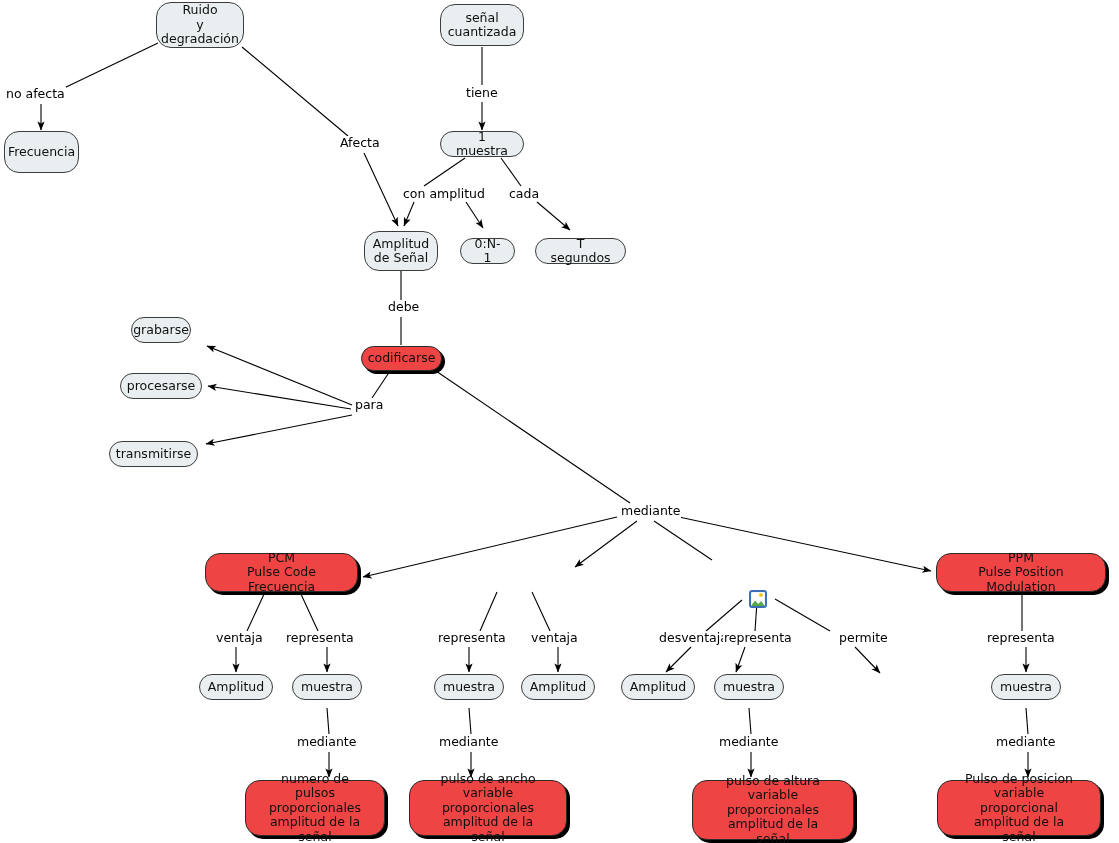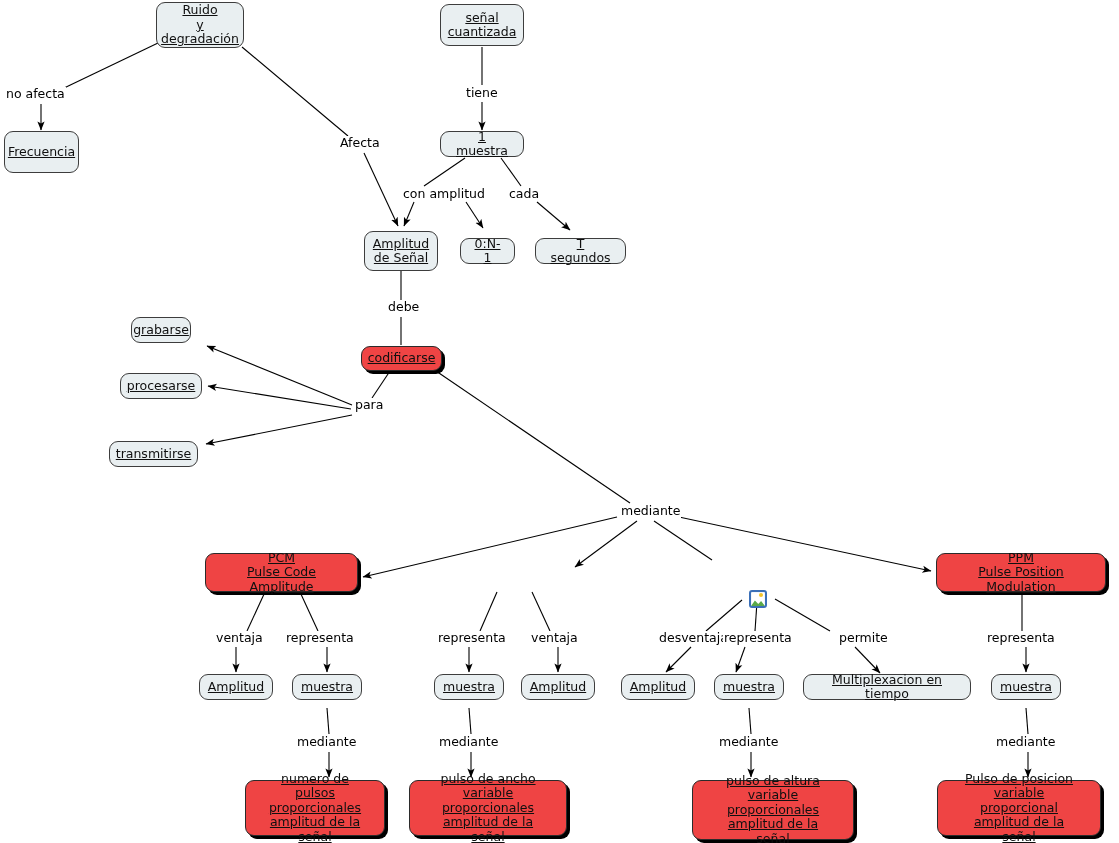--- a/index.html
+++ b/index.html
@@ -6,27 +6,26 @@
   body{font-family:"DejaVu Sans","Liberation Sans",sans-serif;}
   #canvas{position:relative;width:1119px;height:843px;background:#ffffff;overflow:hidden;}
   svg#edges{position:absolute;left:0;top:0;width:1119px;height:843px;}
 
   .node{
     position:absolute;
     box-sizing:border-box;
     display:flex;align-items:center;justify-content:center;
     text-align:center;
     border:1px solid #4a4a4a;
-    border-radius:9px;
+    border-radius:15px;
     font-size:12.5px;
     line-height:14.5px;
     color:#101010;
     white-space:pre-line;
     padding:2px 18px;
-    text-decoration:underline;
   }
   .node.blue{
     background:#e9eff1;
     border-color:#3d3d3d;
     box-shadow:0 0 0 0 transparent;
   }
   .node.orange{
     background:#ef4444;
     border-color:#2b2b2b;
     box-shadow:3px 3px 0px 0px #000000;
@@ -144,37 +143,36 @@
   <div class="node blue" style="left:460px;top:238px;width:55px;height:26px;">0:N-1</div>
   <div class="node blue" style="left:535px;top:238px;width:91px;height:26px;">T segundos</div>
 
   <div class="node orange" style="left:361px;top:346px;width:81px;height:25px;">codificarse</div>
 
   <div class="node blue" style="left:131px;top:317px;width:60px;height:26px;">grabarse</div>
   <div class="node blue" style="left:120px;top:373px;width:82px;height:26px;">procesarse</div>
   <div class="node blue" style="left:109px;top:441px;width:89px;height:26px;">transmitirse</div>
 
   <div class="node orange" style="left:205px;top:553px;width:153px;height:39px;">PCM
-Pulse Code Amplitude</div>
+Pulse Code Frecuencia</div>
   <div class="node orange" style="left:936px;top:553px;width:170px;height:39px;">PPM
 Pulse Position Modulation</div>
 
   <div class="pic-badge" style="left:749px;top:590px;">
     <span class="sky"></span>
     <span class="sun"></span>
     <span class="hill"></span>
   </div>
 
   <div class="node blue" style="left:199px;top:674px;width:74px;height:26px;">Amplitud</div>
   <div class="node blue" style="left:292px;top:674px;width:70px;height:26px;">muestra</div>
   <div class="node blue" style="left:434px;top:674px;width:70px;height:26px;">muestra</div>
   <div class="node blue" style="left:521px;top:674px;width:74px;height:26px;">Amplitud</div>
   <div class="node blue" style="left:621px;top:674px;width:74px;height:26px;">Amplitud</div>
   <div class="node blue" style="left:714px;top:674px;width:70px;height:26px;">muestra</div>
-  <div class="node blue" style="left:803px;top:674px;width:168px;height:26px;">Multiplexacion en tiempo</div>
   <div class="node blue" style="left:991px;top:674px;width:70px;height:26px;">muestra</div>
 
   <div class="node orange" style="left:245px;top:780px;width:140px;height:56px;">numero de pulsos
 proporcionales
 amplitud de la señal</div>
   <div class="node orange" style="left:409px;top:780px;width:158px;height:56px;">pulso de ancho variable
 proporcionales
 amplitud de la señal</div>
   <div class="node orange" style="left:692px;top:780px;width:162px;height:60px;">pulso de altura variable
 proporcionales

